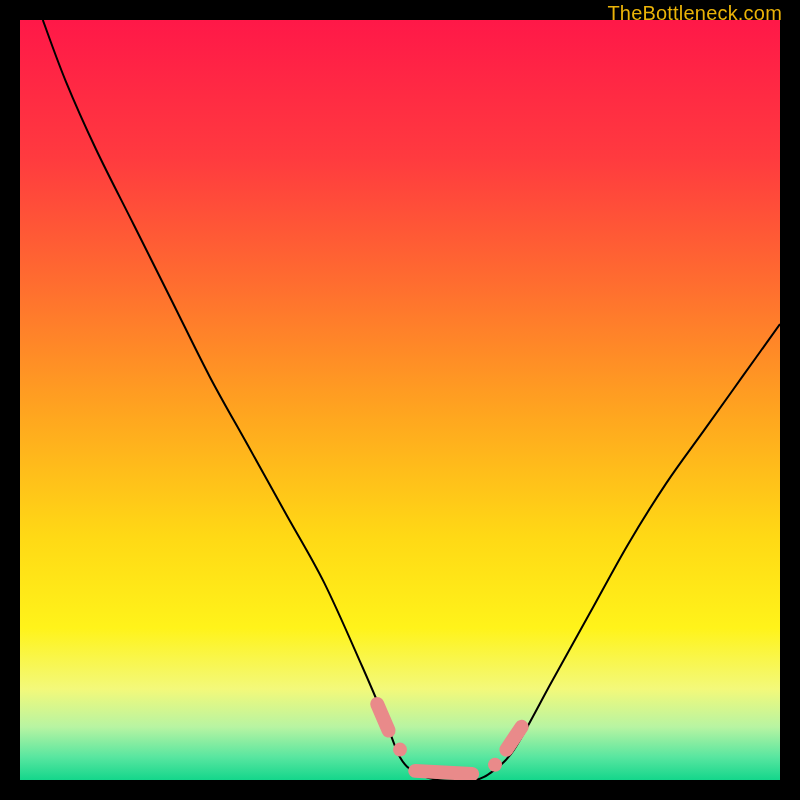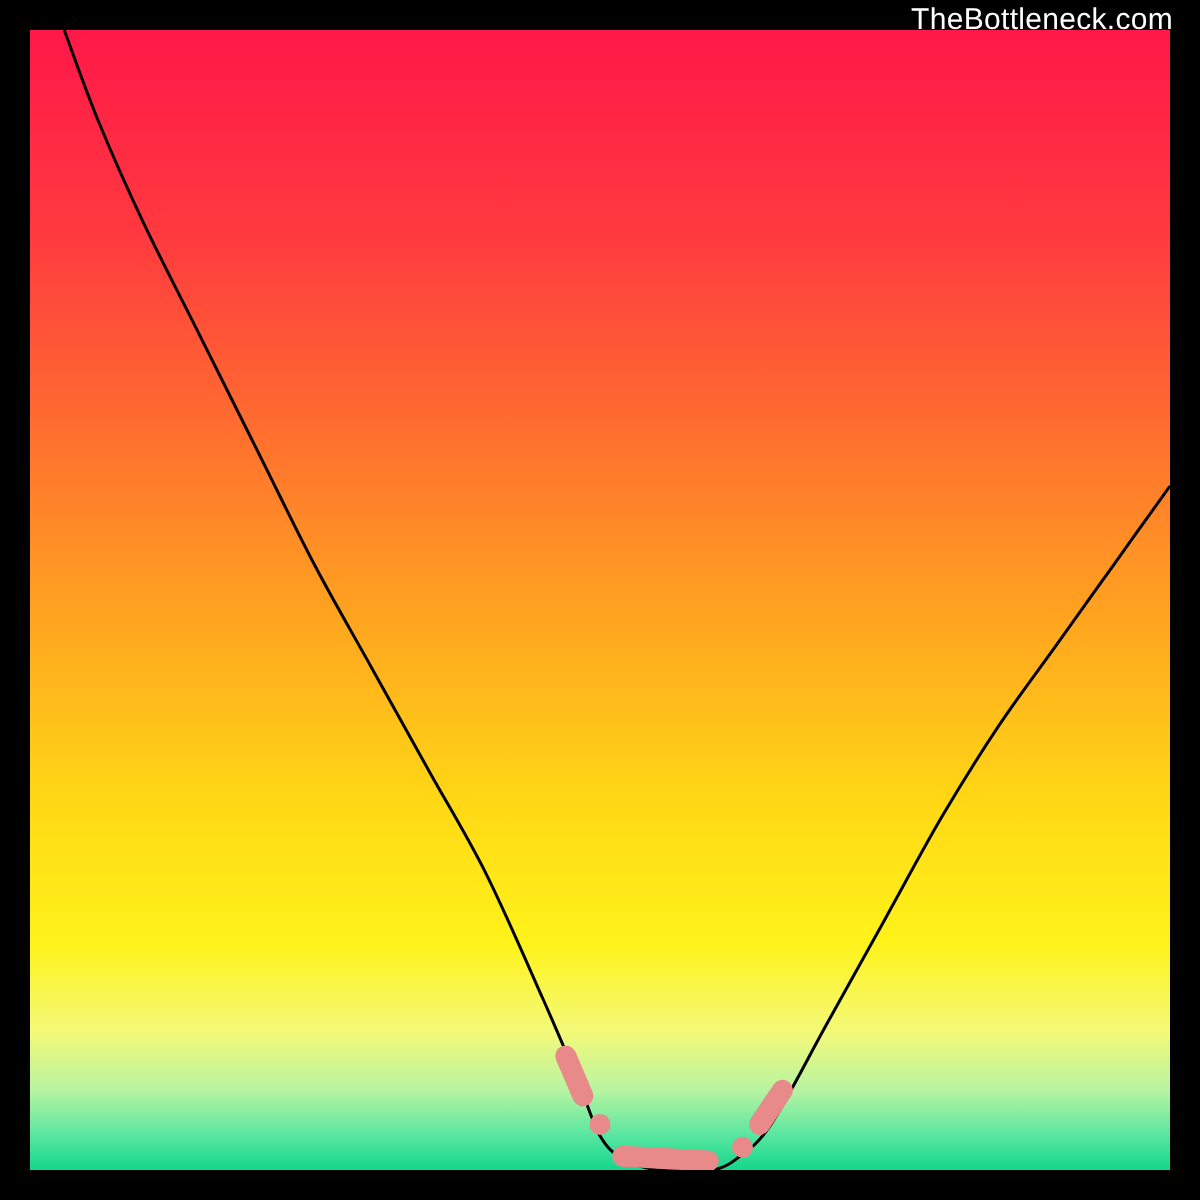--- a/index.html
+++ b/index.html
@@ -20,21 +20,21 @@
     position: absolute;
     left: 20px;
     top: 20px;
     width: 760px;
     height: 760px;
   }
   .watermark {
     position: absolute;
     top: 2px;
     right: 18px;
-    color: #ffffff;
+    color: #eab308;
     font-size: 20px;
     font-weight: 400;
     letter-spacing: 0.2px;
     user-select: none;
   }
 </style>
 </head>
 <body>
 
 <div class="frame">

